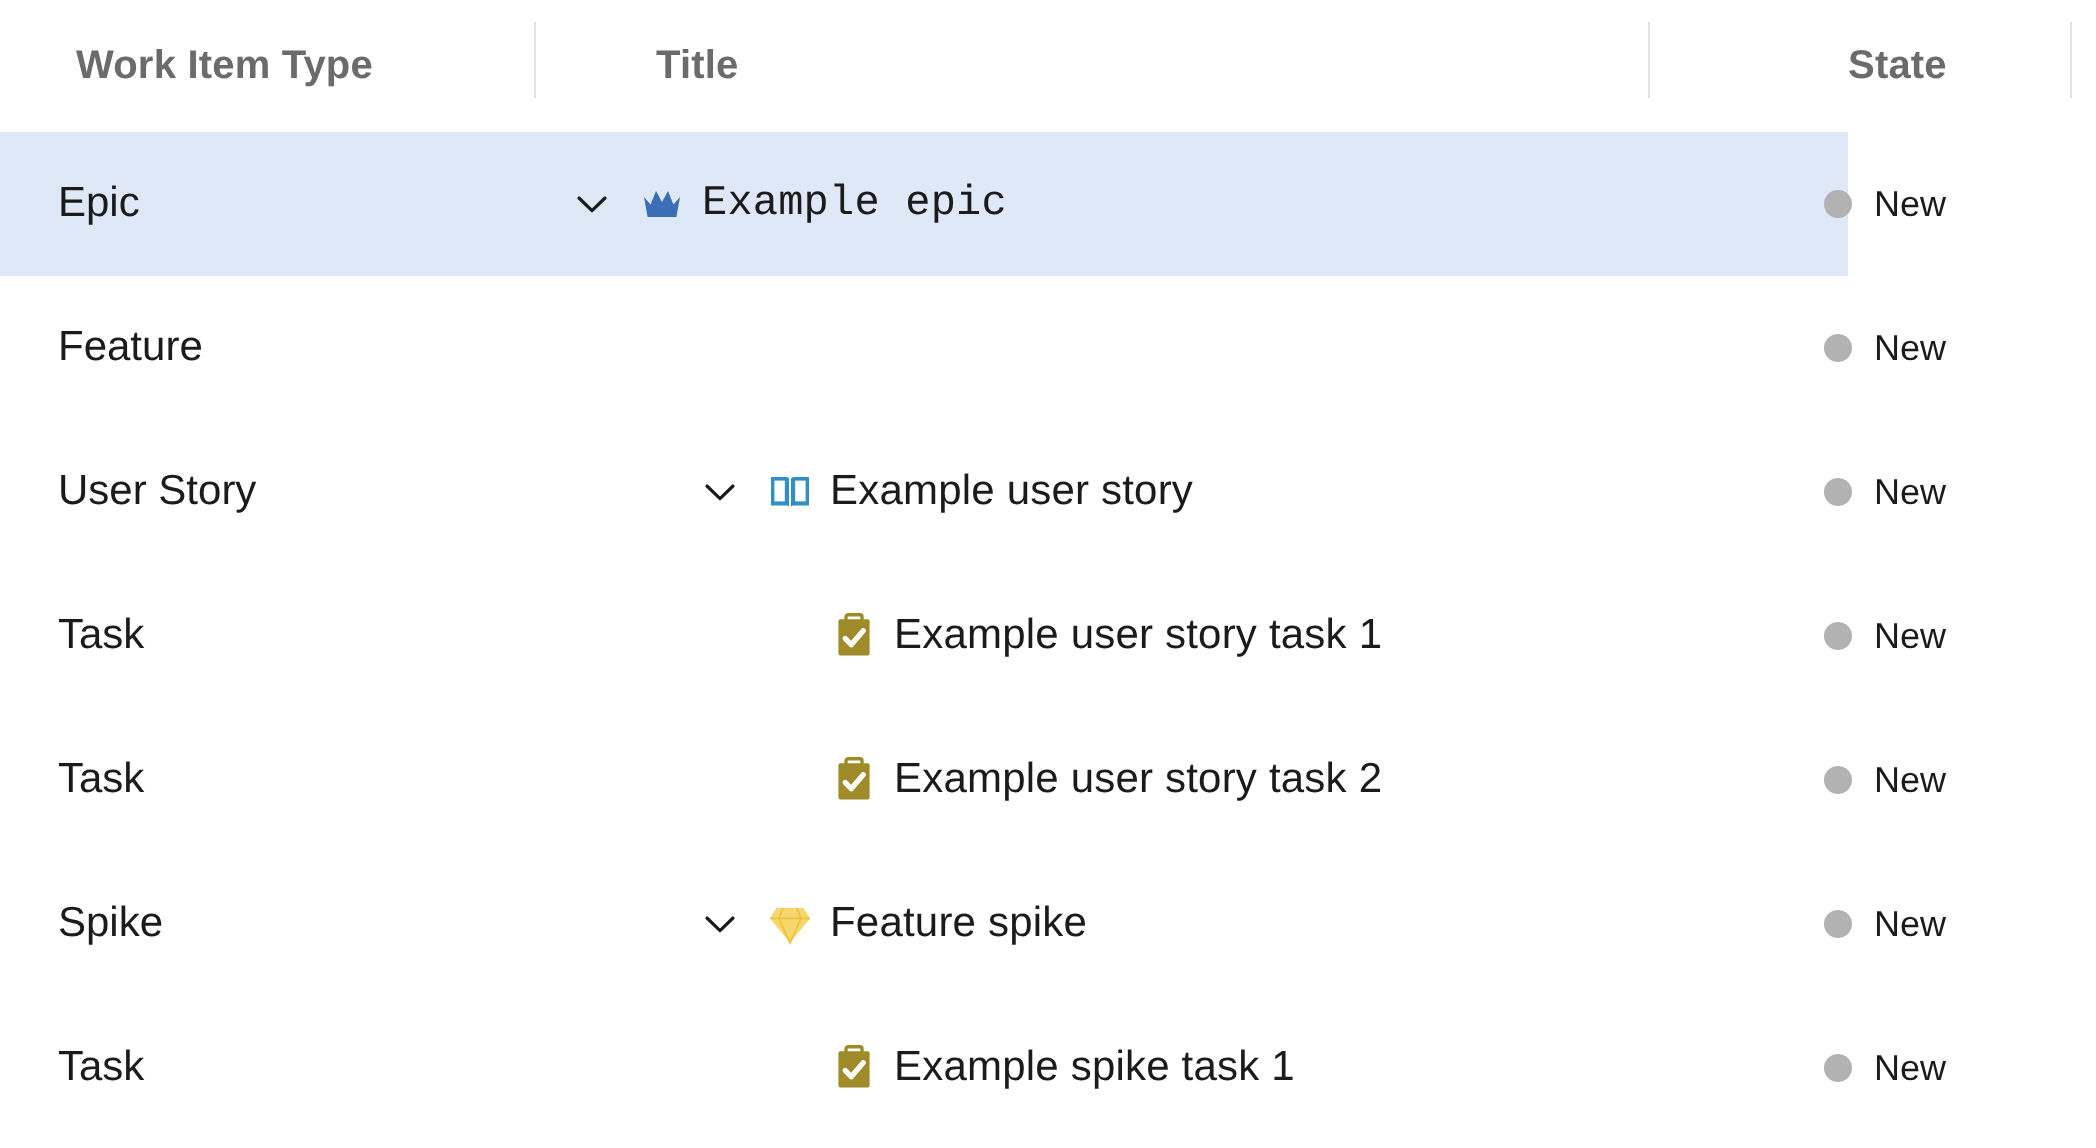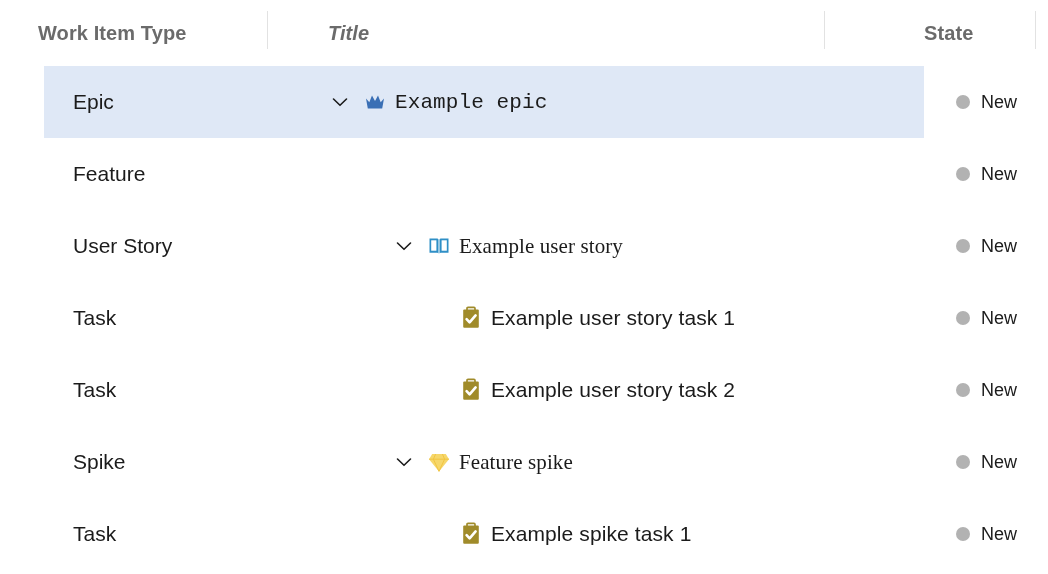--- a/index.html
+++ b/index.html
@@ -34,36 +34,36 @@
     height: 66px;
     display: flex;
     align-items: center;
     font-size: 20px;
     font-weight: bold;
     color: #6b6b6b;
     letter-spacing: 0.1px;
     white-space: nowrap;
   }
   .hdr-type  { left: 38px; }
-  .hdr-title { left: 328px; font-style: italic; }
+  .hdr-title { left: 328px; }
   .hdr-state { left: 924px; }
 
   .hdr-divider {
     position: absolute;
     top: 11px;
     width: 1px;
     height: 38px;
     background: #e2e2e2;
   }
   .div-1 { left: 267px; }
   .div-2 { left: 824px; }
   .div-3 { left: 1035px; }
 
   
-  .rows { position: relative; margin-left: 44px; }
+  .rows { position: relative; }
 
   .row {
     position: relative;
     height: 72px;
     background: #ffffff;
     display: block;
   }
   .row.selected { background: #dfe8f6; }
 
   .cell-type {
@@ -82,21 +82,21 @@
     position: absolute;
     top: 0;
     height: 72px;
     display: flex;
     align-items: center;
     white-space: nowrap;
   }
   
   .lvl-0 { left: 283px; font-family: Liberation Mono, monospace; }
   .lvl-1 { left: 315px; }
-  .lvl-2 { left: 347px; font-family: Liberation Serif, serif; }
+  .lvl-2 { left: 347px; }
   .lvl-3 { left: 379px; justify-content: space-between; }
 
   .chevron {
     width: 26px;
     height: 26px;
     flex: 0 0 26px;
     display: flex;
     align-items: center;
     justify-content: center;
     margin-right: 9px;

